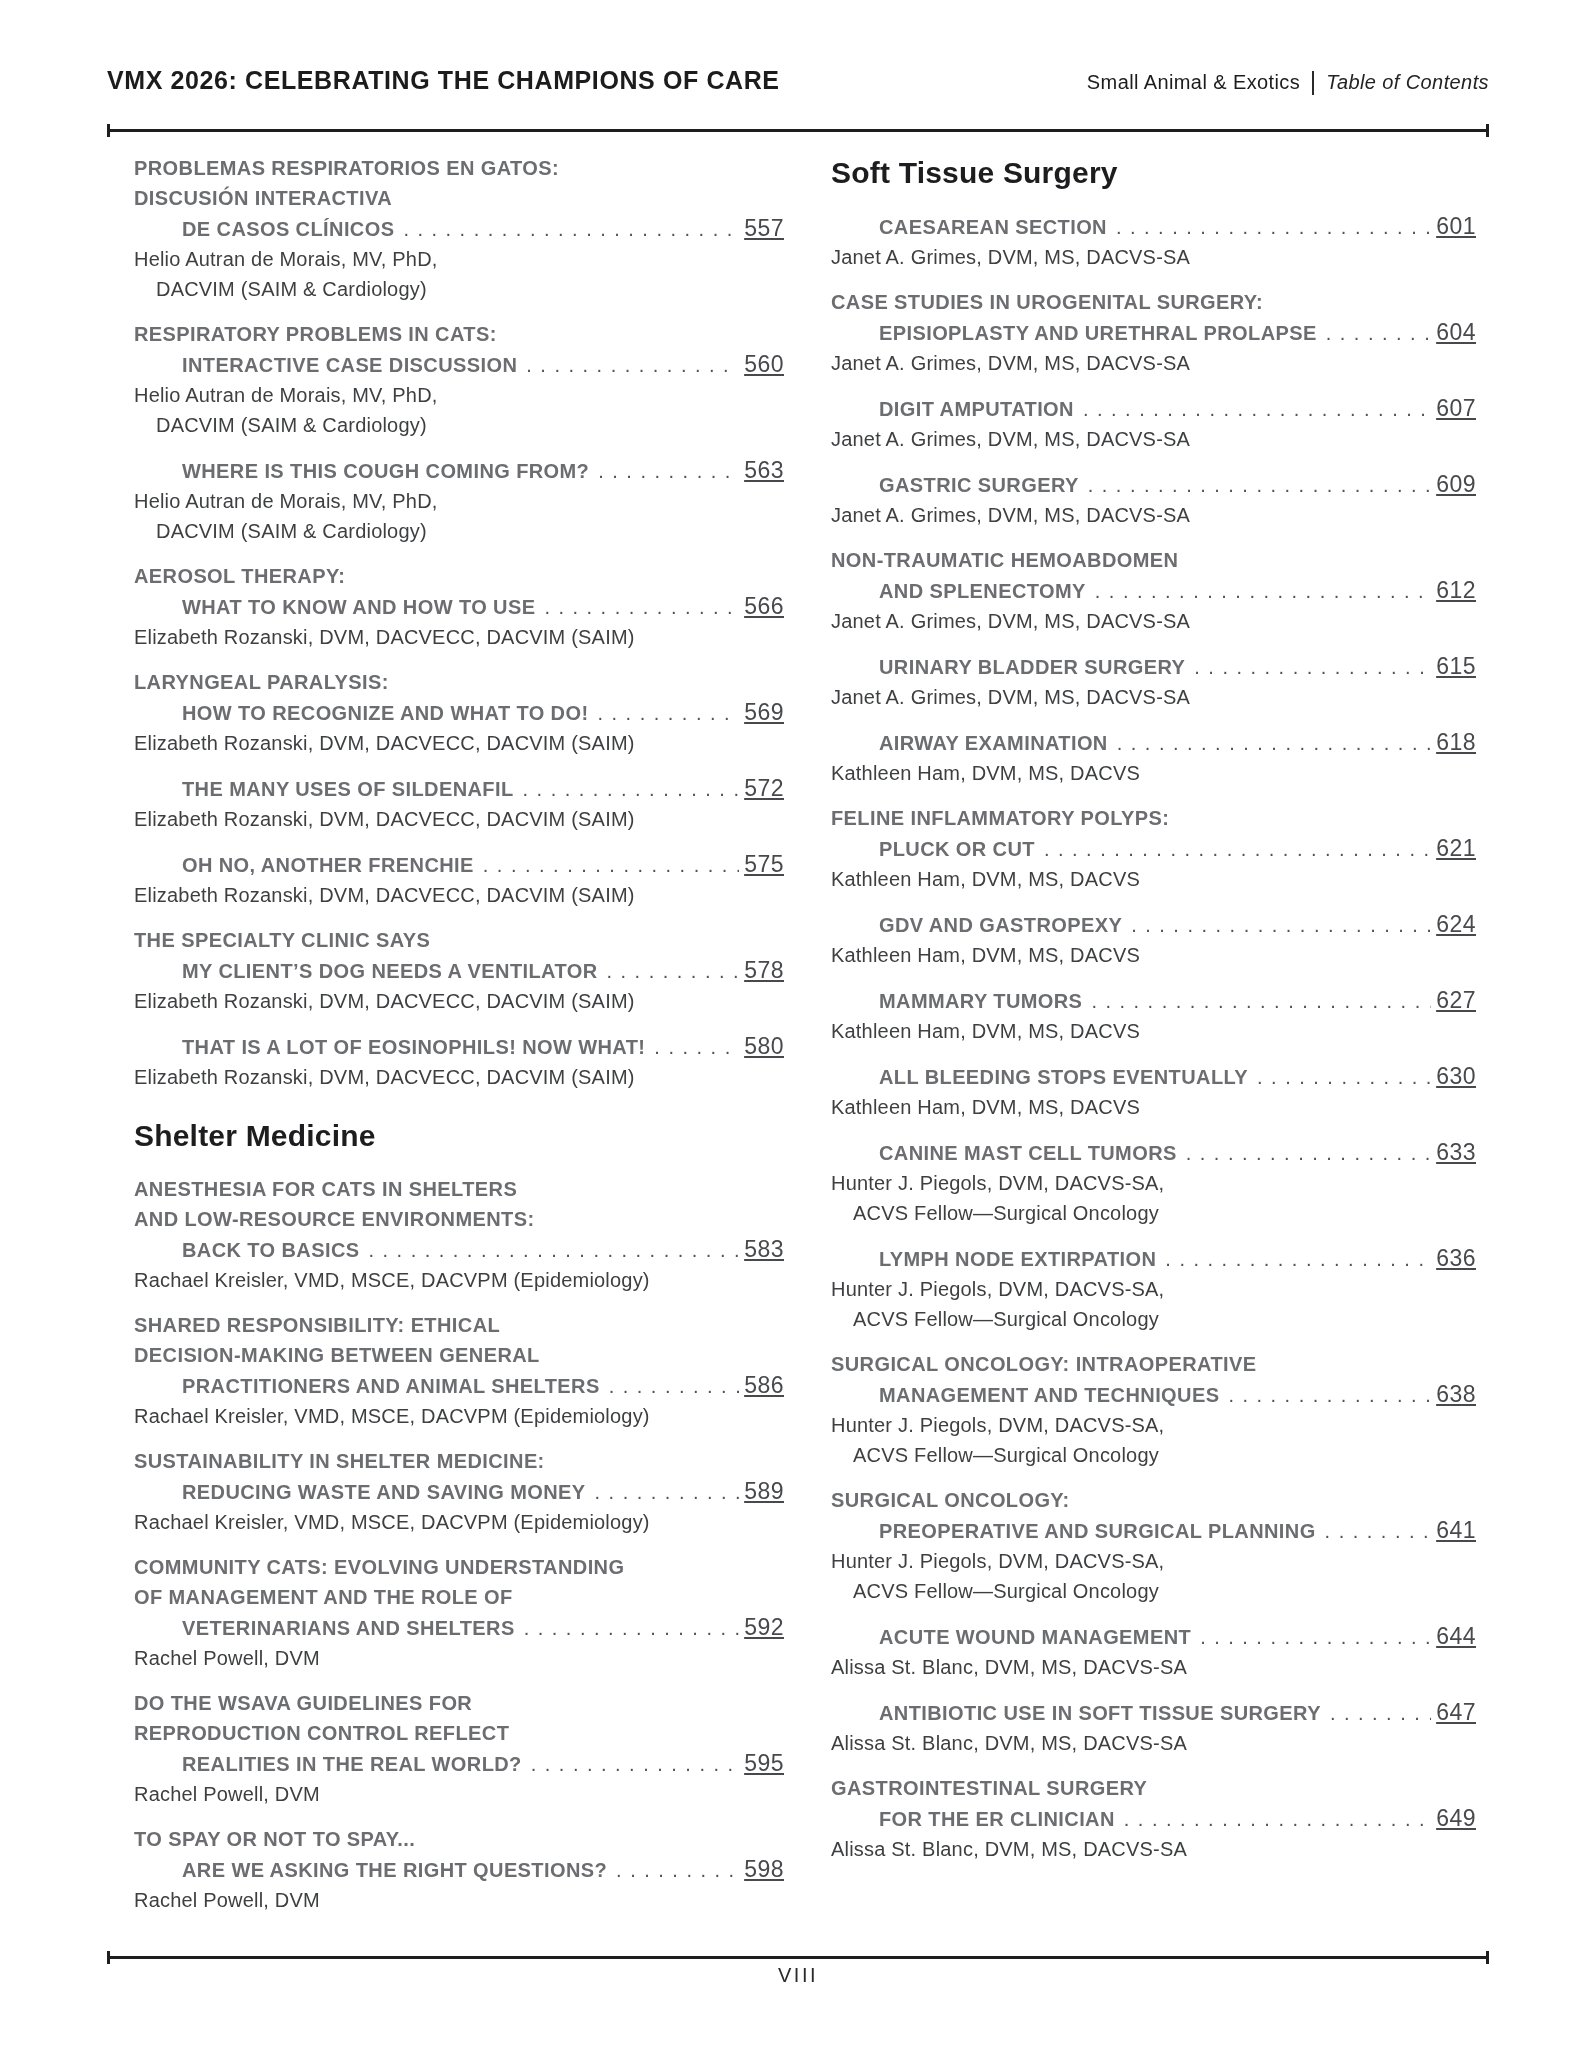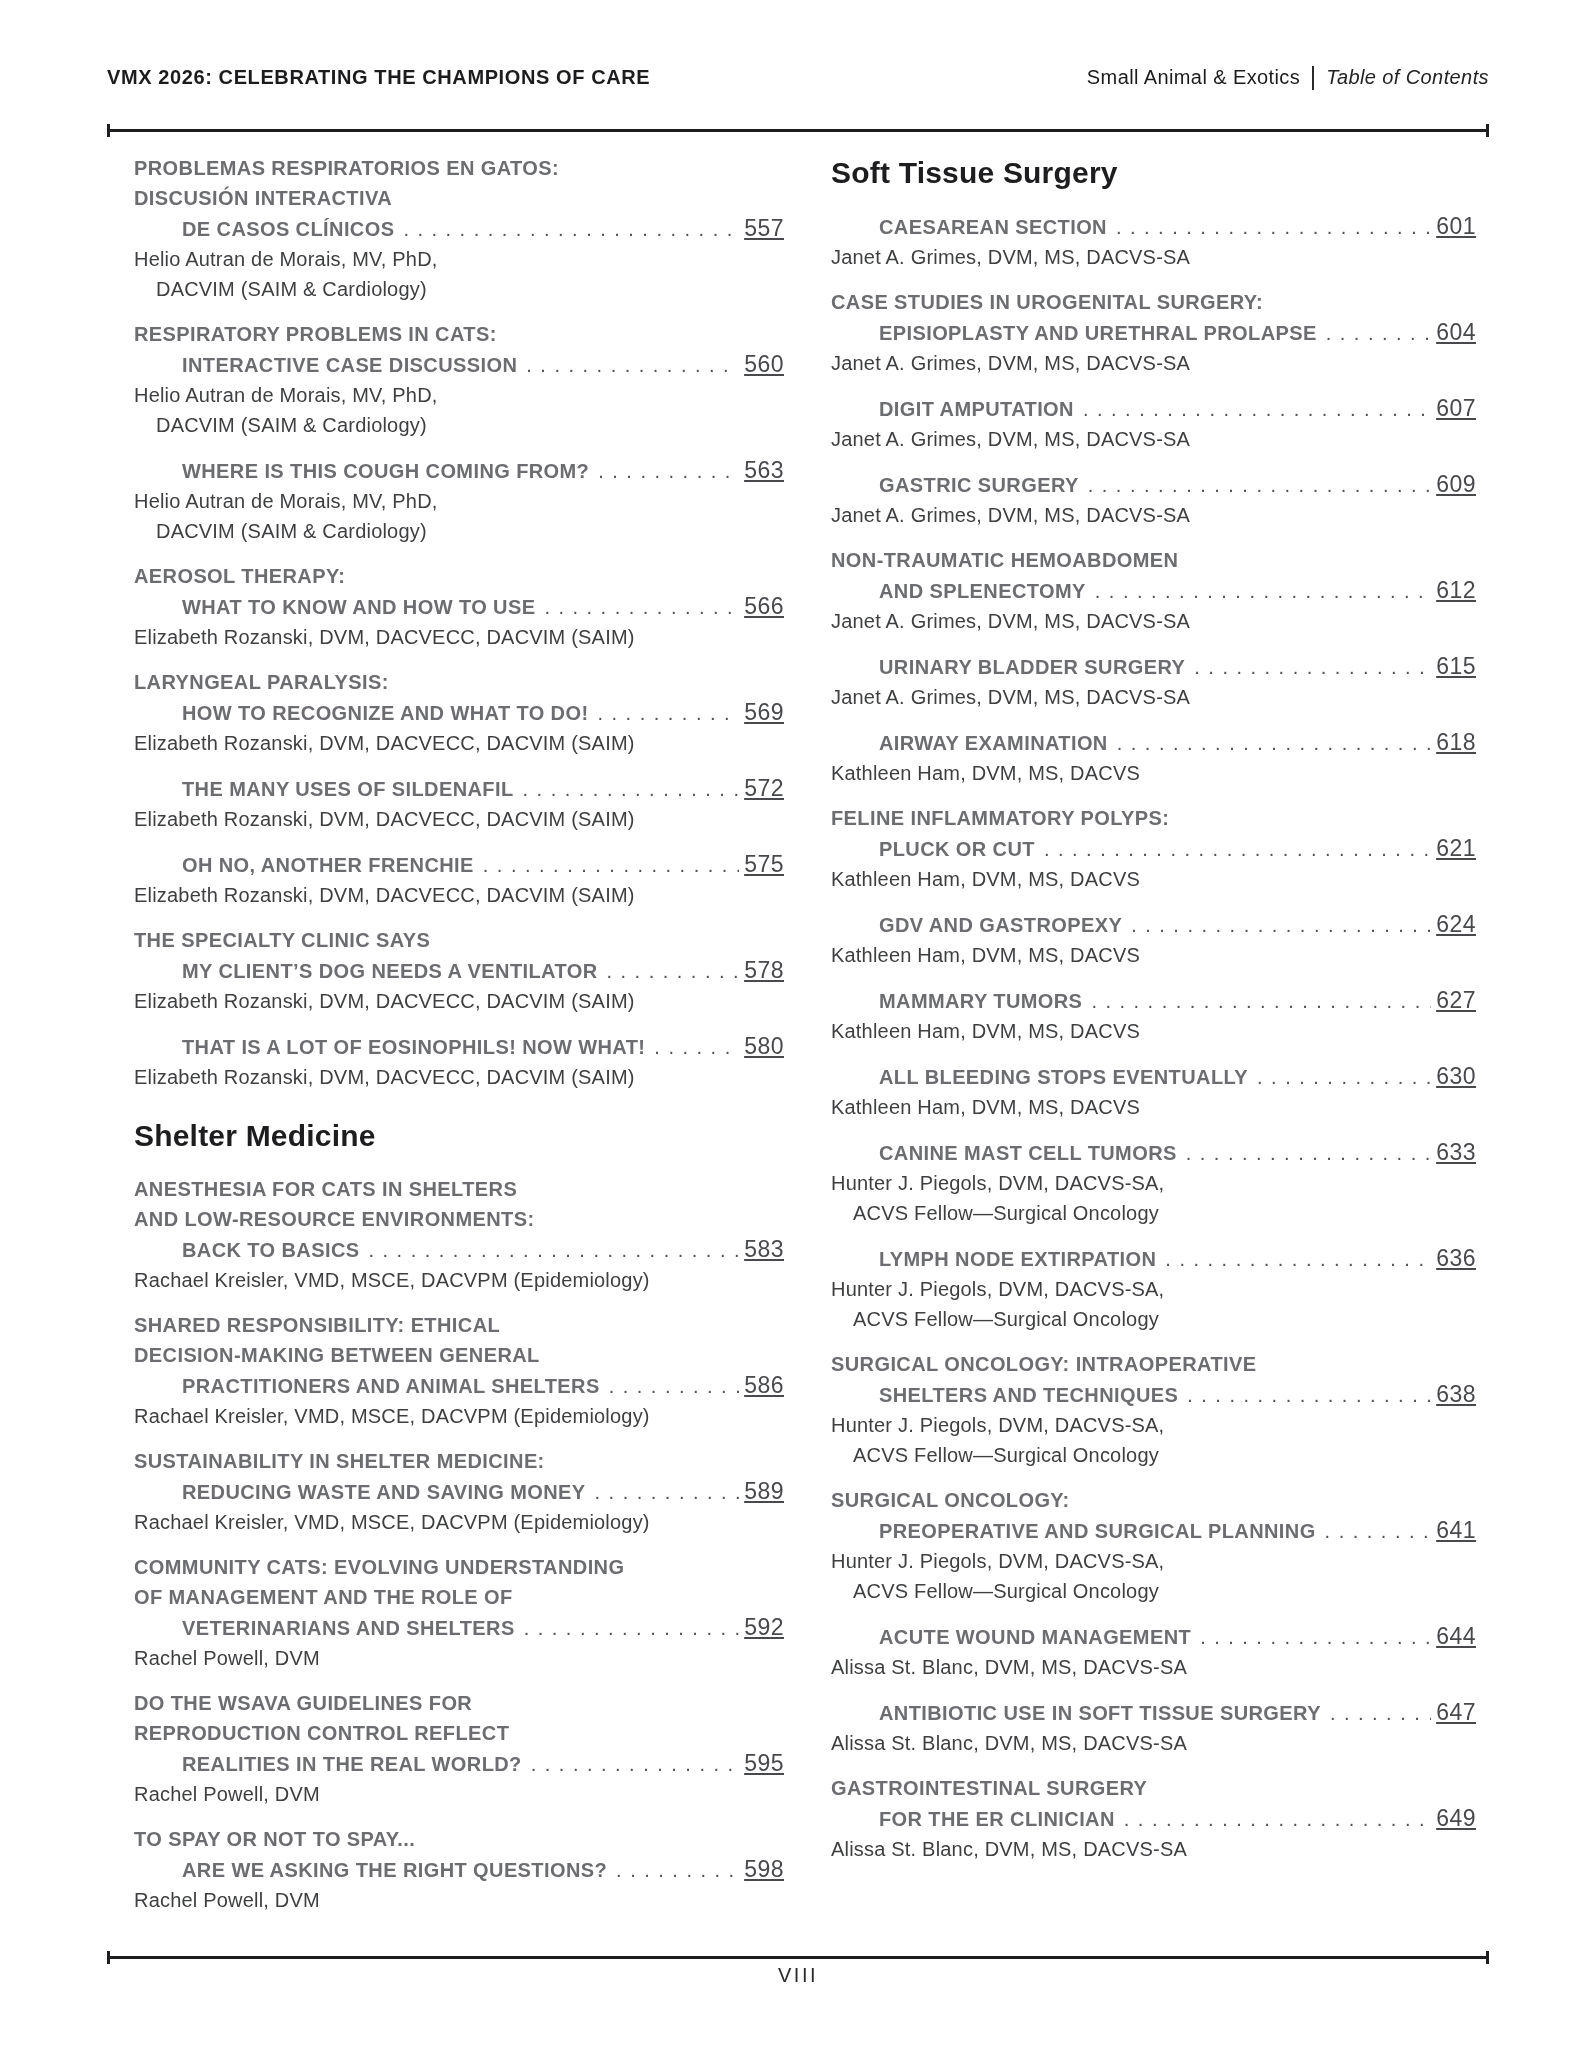--- a/index.html
+++ b/index.html
@@ -20,21 +20,21 @@
   .header {
     position: absolute;
     top: 66px;
     left: 107px;
     right: 107px;
     display: flex;
     justify-content: space-between;
     align-items: baseline;
   }
   .header-left {
-    font-size: 20px;
+    font-size: 25px;
     font-weight: 700;
     letter-spacing: 0.6px;
     color: #1c1c1e;
     white-space: nowrap;
   }
   .header-right {
     display: flex;
     align-items: baseline;
     white-space: nowrap;
   }
@@ -425,21 +425,21 @@
             <span class="title-text">LYMPH NODE EXTIRPATION</span>
             <span class="leader">..........................................................................................</span>
             <span class="page-num">636</span>
           </div>
           <div class="author-line">Hunter J. Piegols, DVM, DACVS-SA,</div>
           <div class="author-line cont">ACVS Fellow—Surgical Oncology</div>
         </div>
         <div class="entry">
           <div class="title-line">SURGICAL ONCOLOGY: INTRAOPERATIVE</div>
           <div class="title-row">
-            <span class="title-text">SHELTERS AND TECHNIQUES</span>
+            <span class="title-text">MANAGEMENT AND TECHNIQUES</span>
             <span class="leader">..........................................................................................</span>
             <span class="page-num">638</span>
           </div>
           <div class="author-line">Hunter J. Piegols, DVM, DACVS-SA,</div>
           <div class="author-line cont">ACVS Fellow—Surgical Oncology</div>
         </div>
         <div class="entry">
           <div class="title-line">SURGICAL ONCOLOGY:</div>
           <div class="title-row">
             <span class="title-text">PREOPERATIVE AND SURGICAL PLANNING</span>

